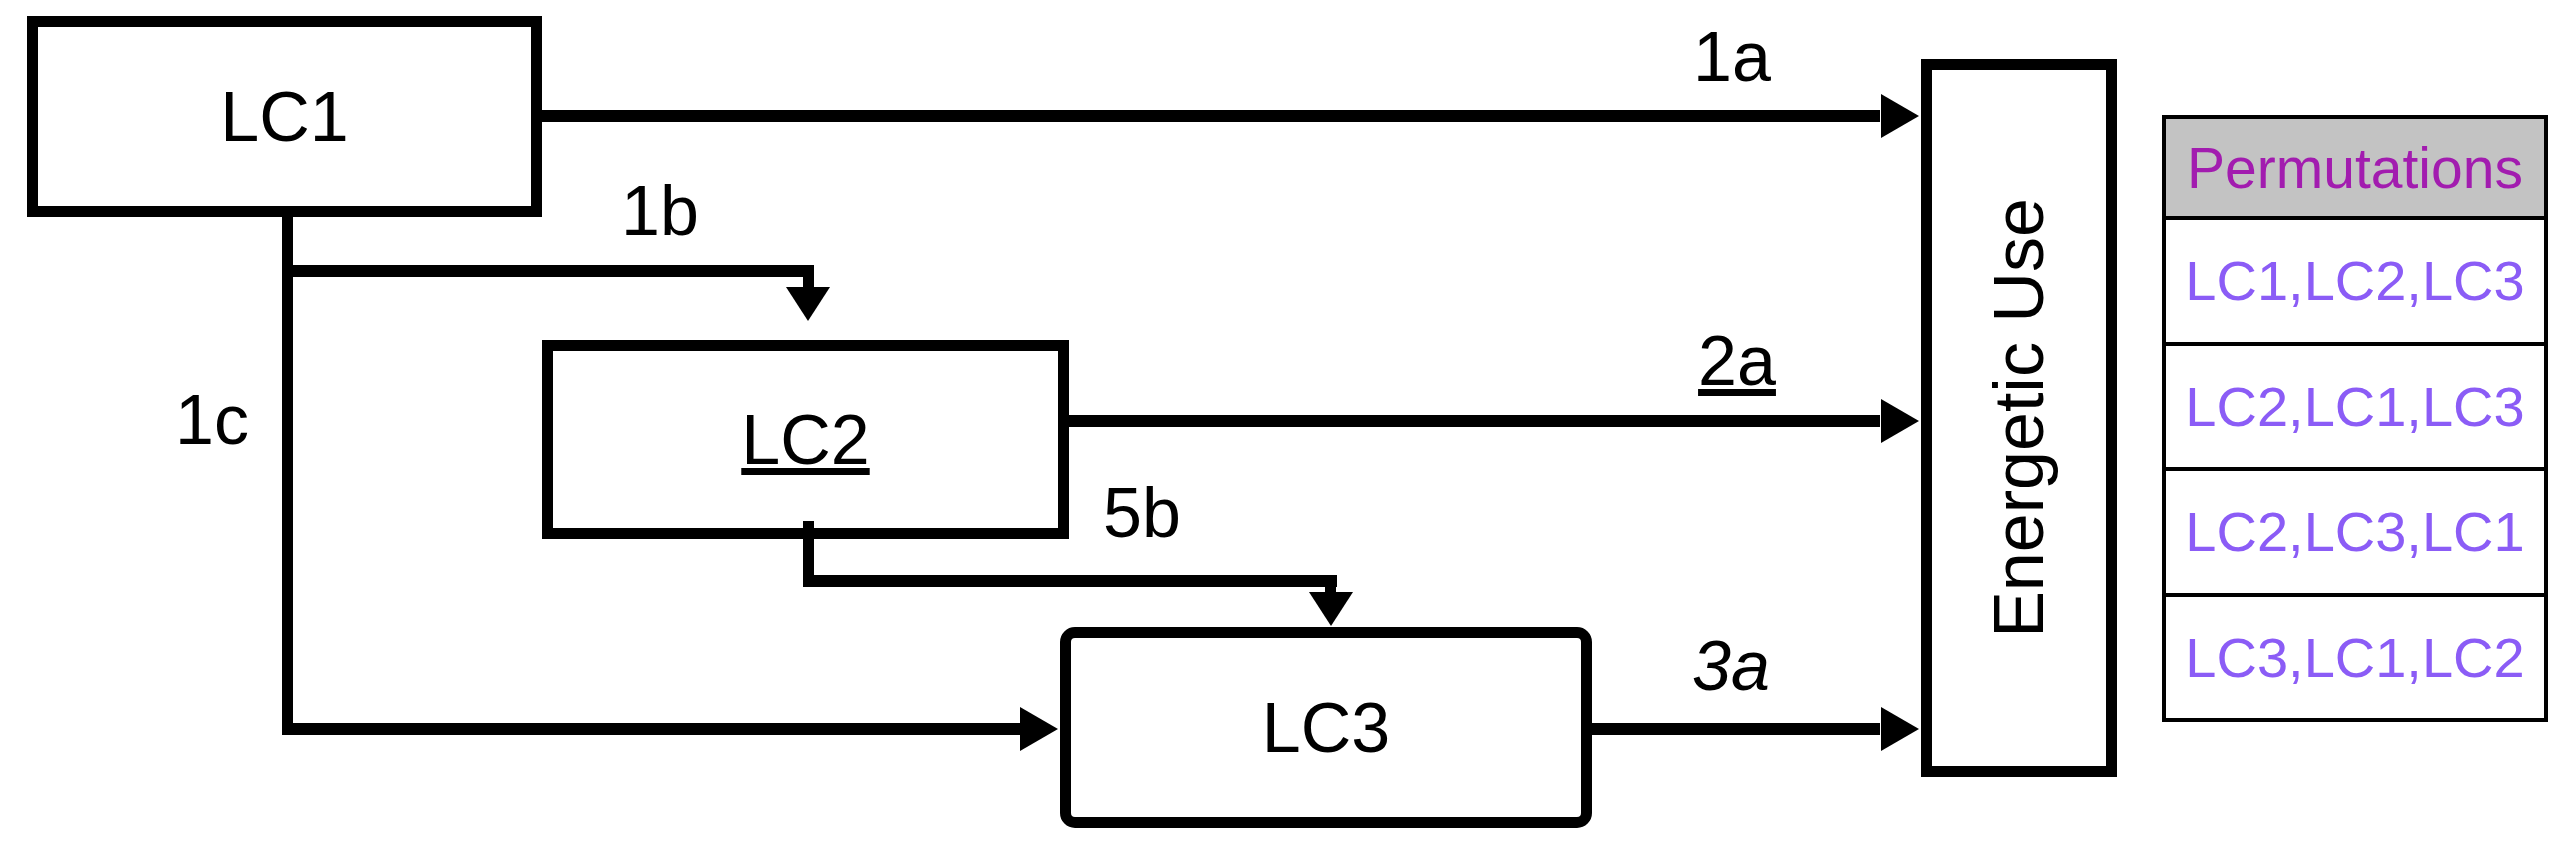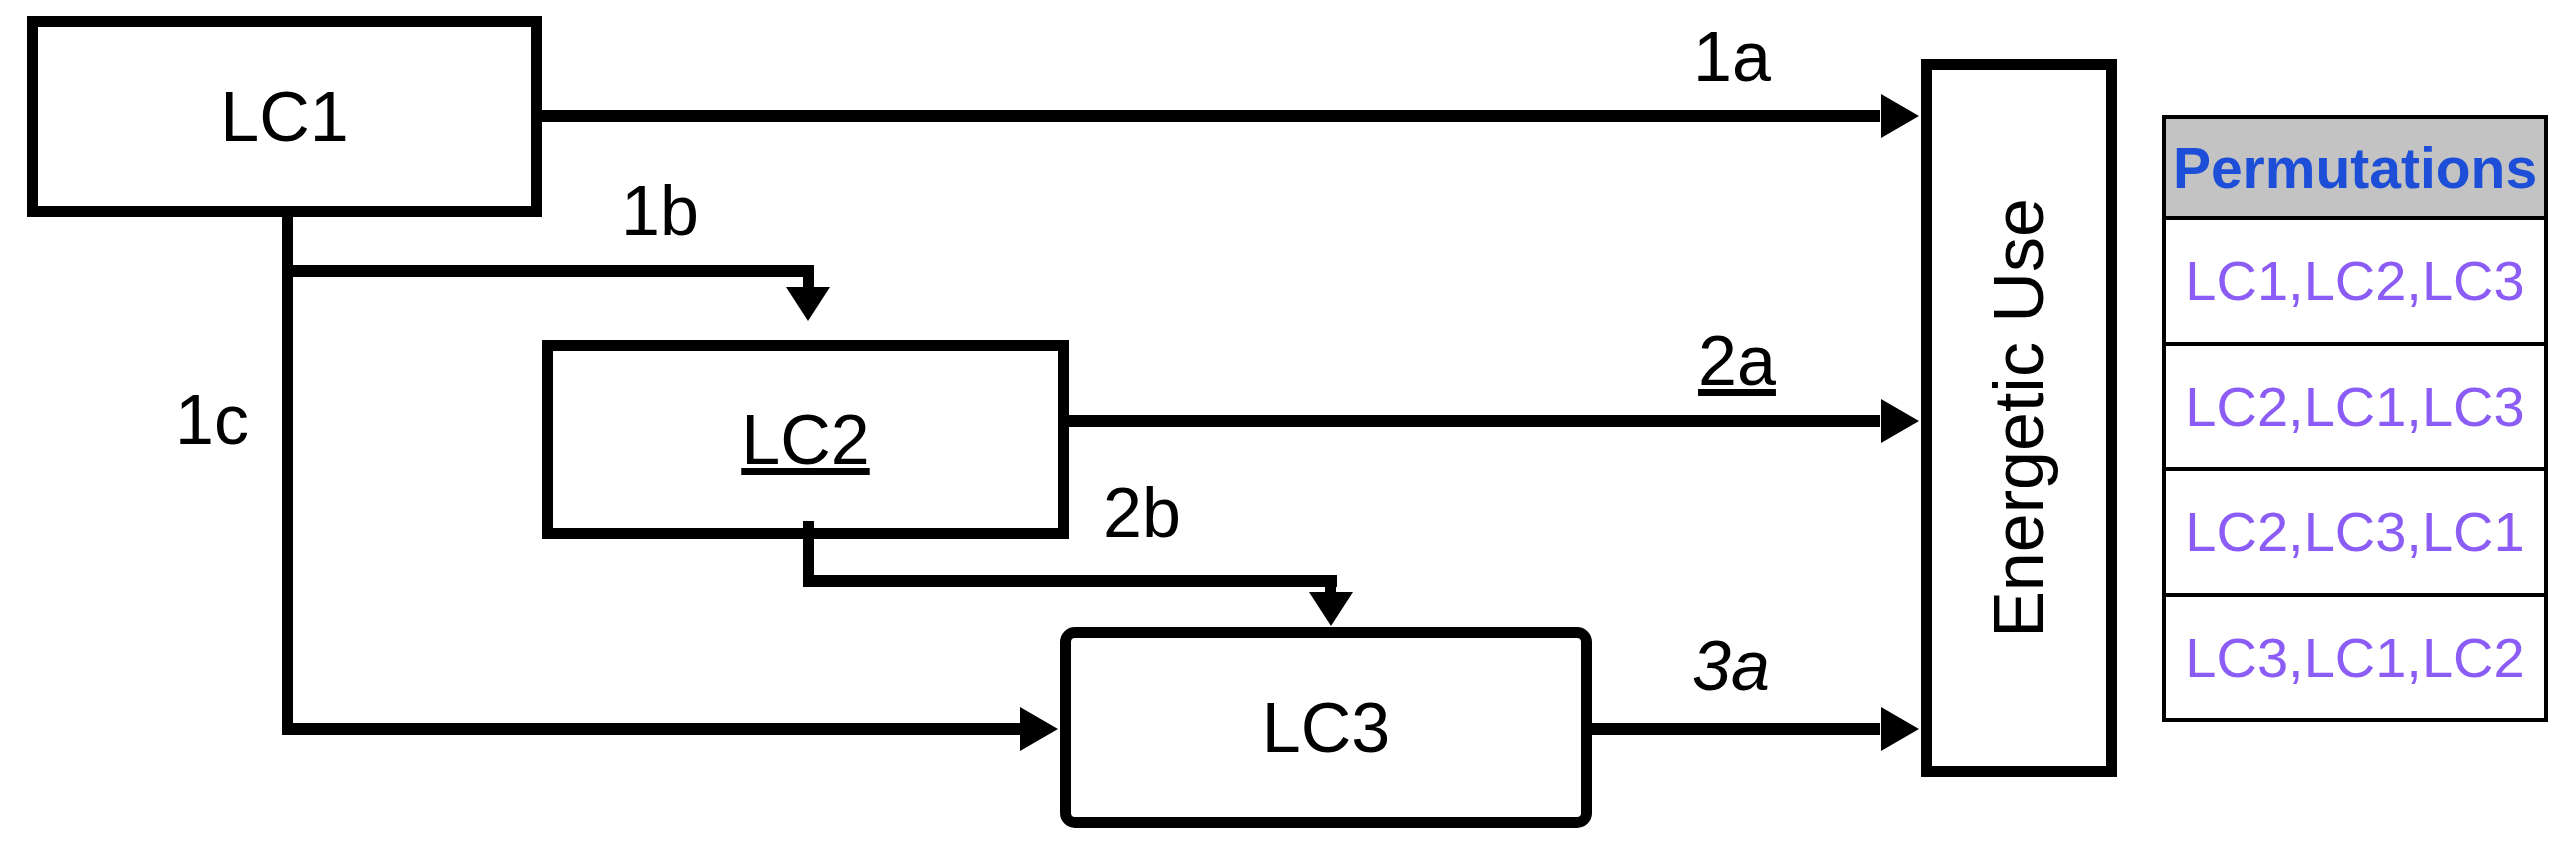--- a/index.html
+++ b/index.html
@@ -95,23 +95,23 @@
     display: flex;
     flex-direction: column;
   }
   #perm-table .thead {
     flex: 0 0 97px;
     background: #c3c3c3;
     border-bottom: 4.4px solid #000000;
     display: flex;
     align-items: center;
     justify-content: center;
-    font-weight: bold;
+    font-weight: normal;
     font-size: 57px;
-    color: #1d4ed8;
+    color: #a21caf;
   }
   #perm-table .trow {
     flex: 1 1 auto;
     border-bottom: 4.4px solid #000000;
     display: flex;
     align-items: center;
     justify-content: center;
     font-size: 56px;
     color: #8b5cf6;
     background: #ffffff;
@@ -156,21 +156,21 @@
   <div class="line" id="e2b-v2"></div>
   <div class="arrow-down" id="e2b-head"></div>
 
   <div class="line" id="e3a-line"></div>
   <div class="arrow-right" id="e3a-head"></div>
 
   <div class="label" id="lbl-1a">1a</div>
   <div class="label" id="lbl-1b">1b</div>
   <div class="label" id="lbl-1c">1c</div>
   <div class="label" id="lbl-2a">2a</div>
-  <div class="label" id="lbl-2b">2b</div>
+  <div class="label" id="lbl-2b">5b</div>
   <div class="label" id="lbl-3a">3a</div>
 
   <div id="perm-table">
     <div class="thead">Permutations</div>
     <div class="trow">LC1,LC2,LC3</div>
     <div class="trow">LC2,LC1,LC3</div>
     <div class="trow">LC2,LC3,LC1</div>
     <div class="trow">LC3,LC1,LC2</div>
   </div>
 

